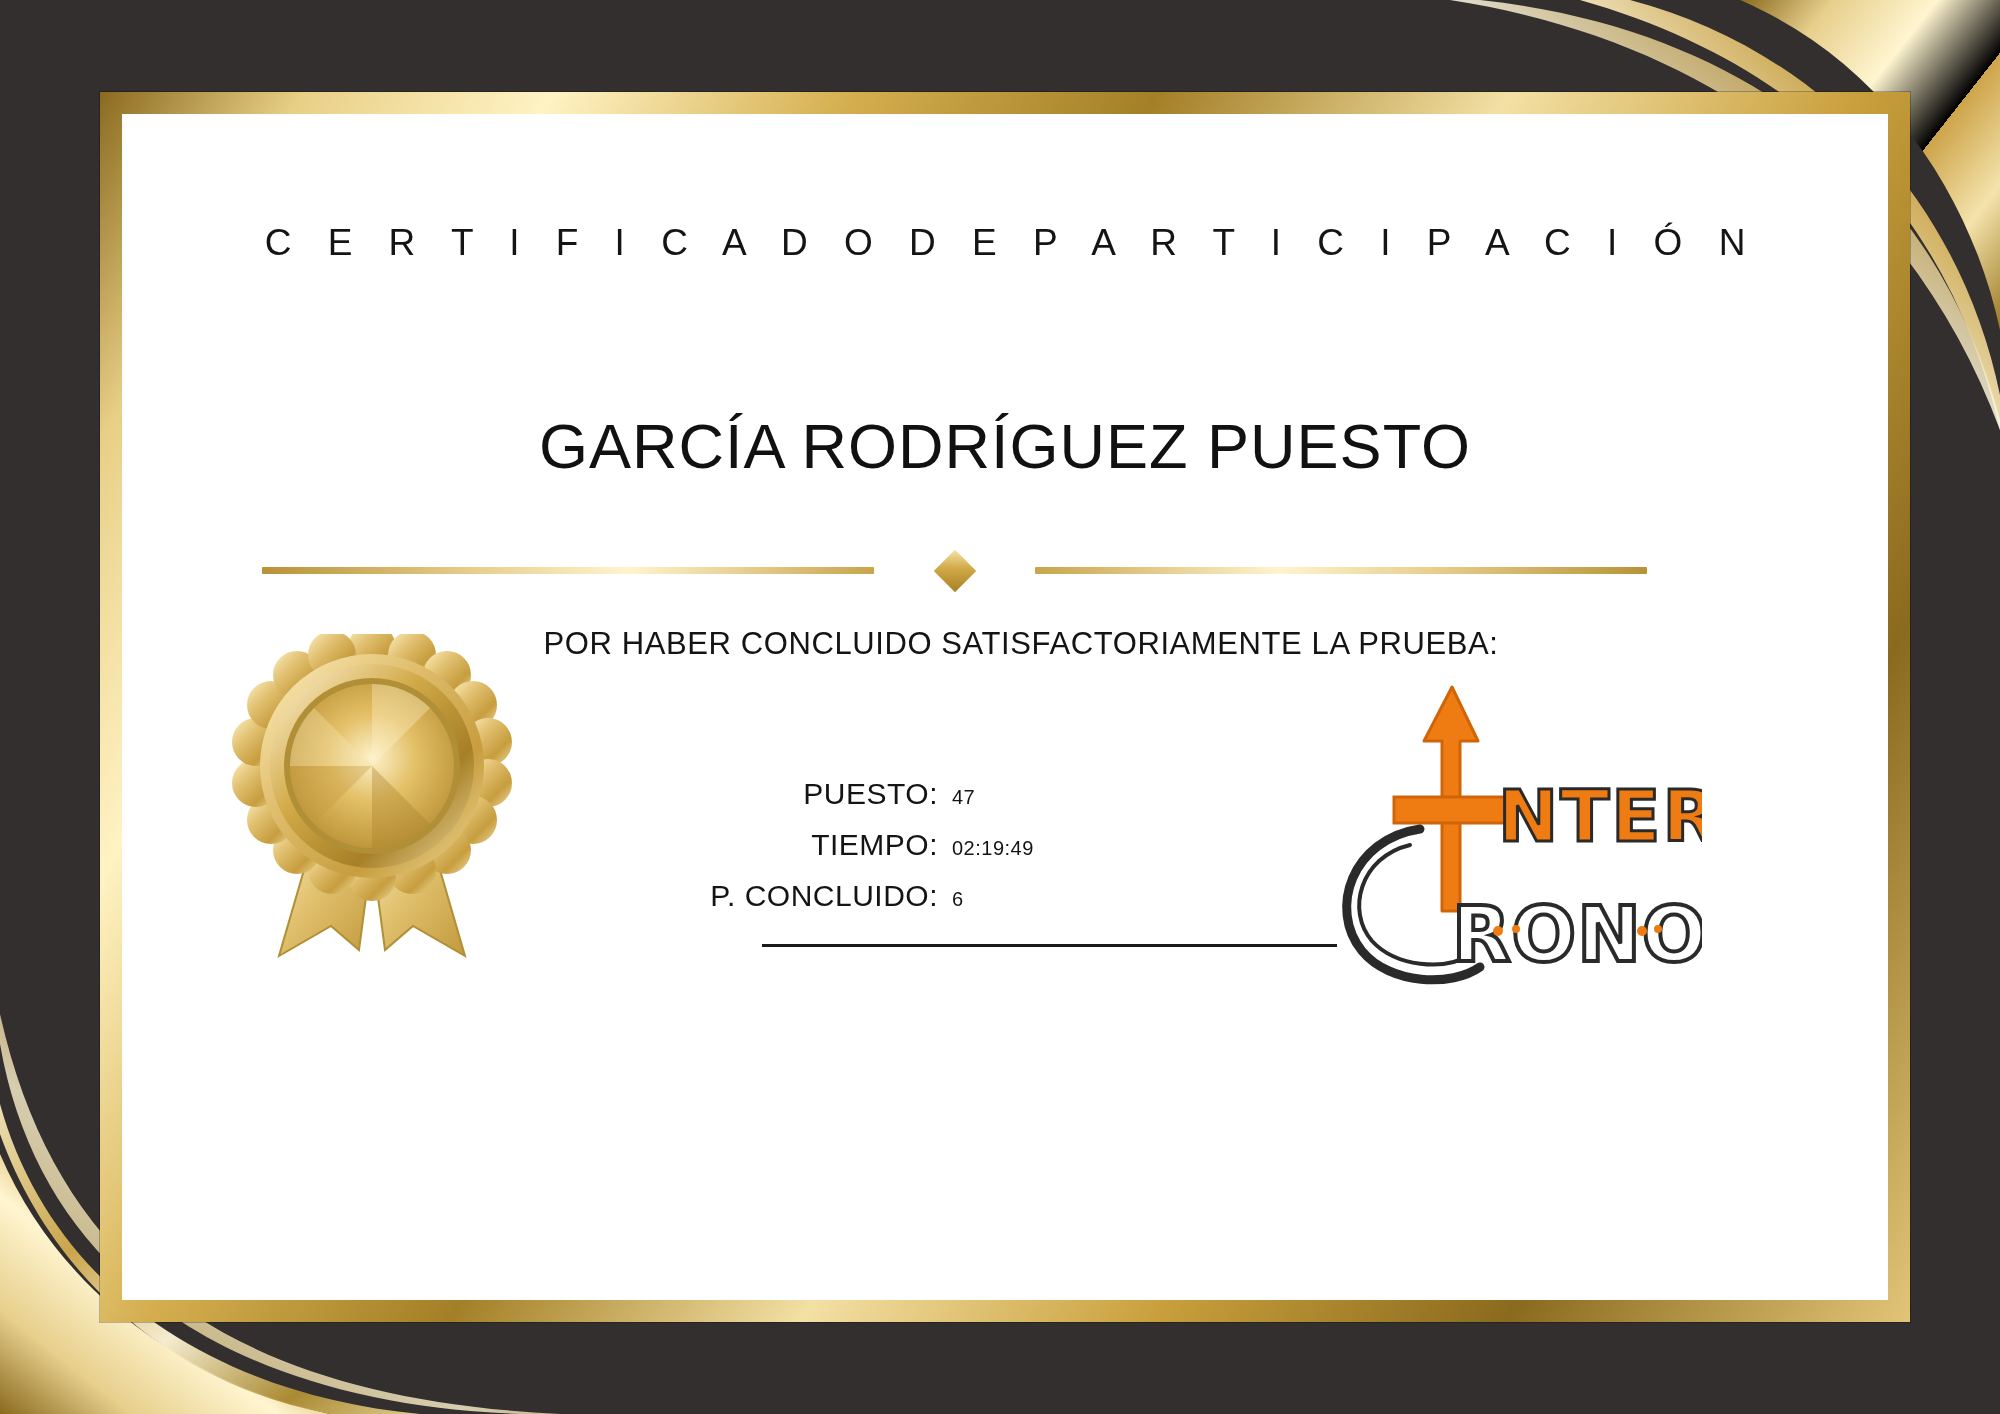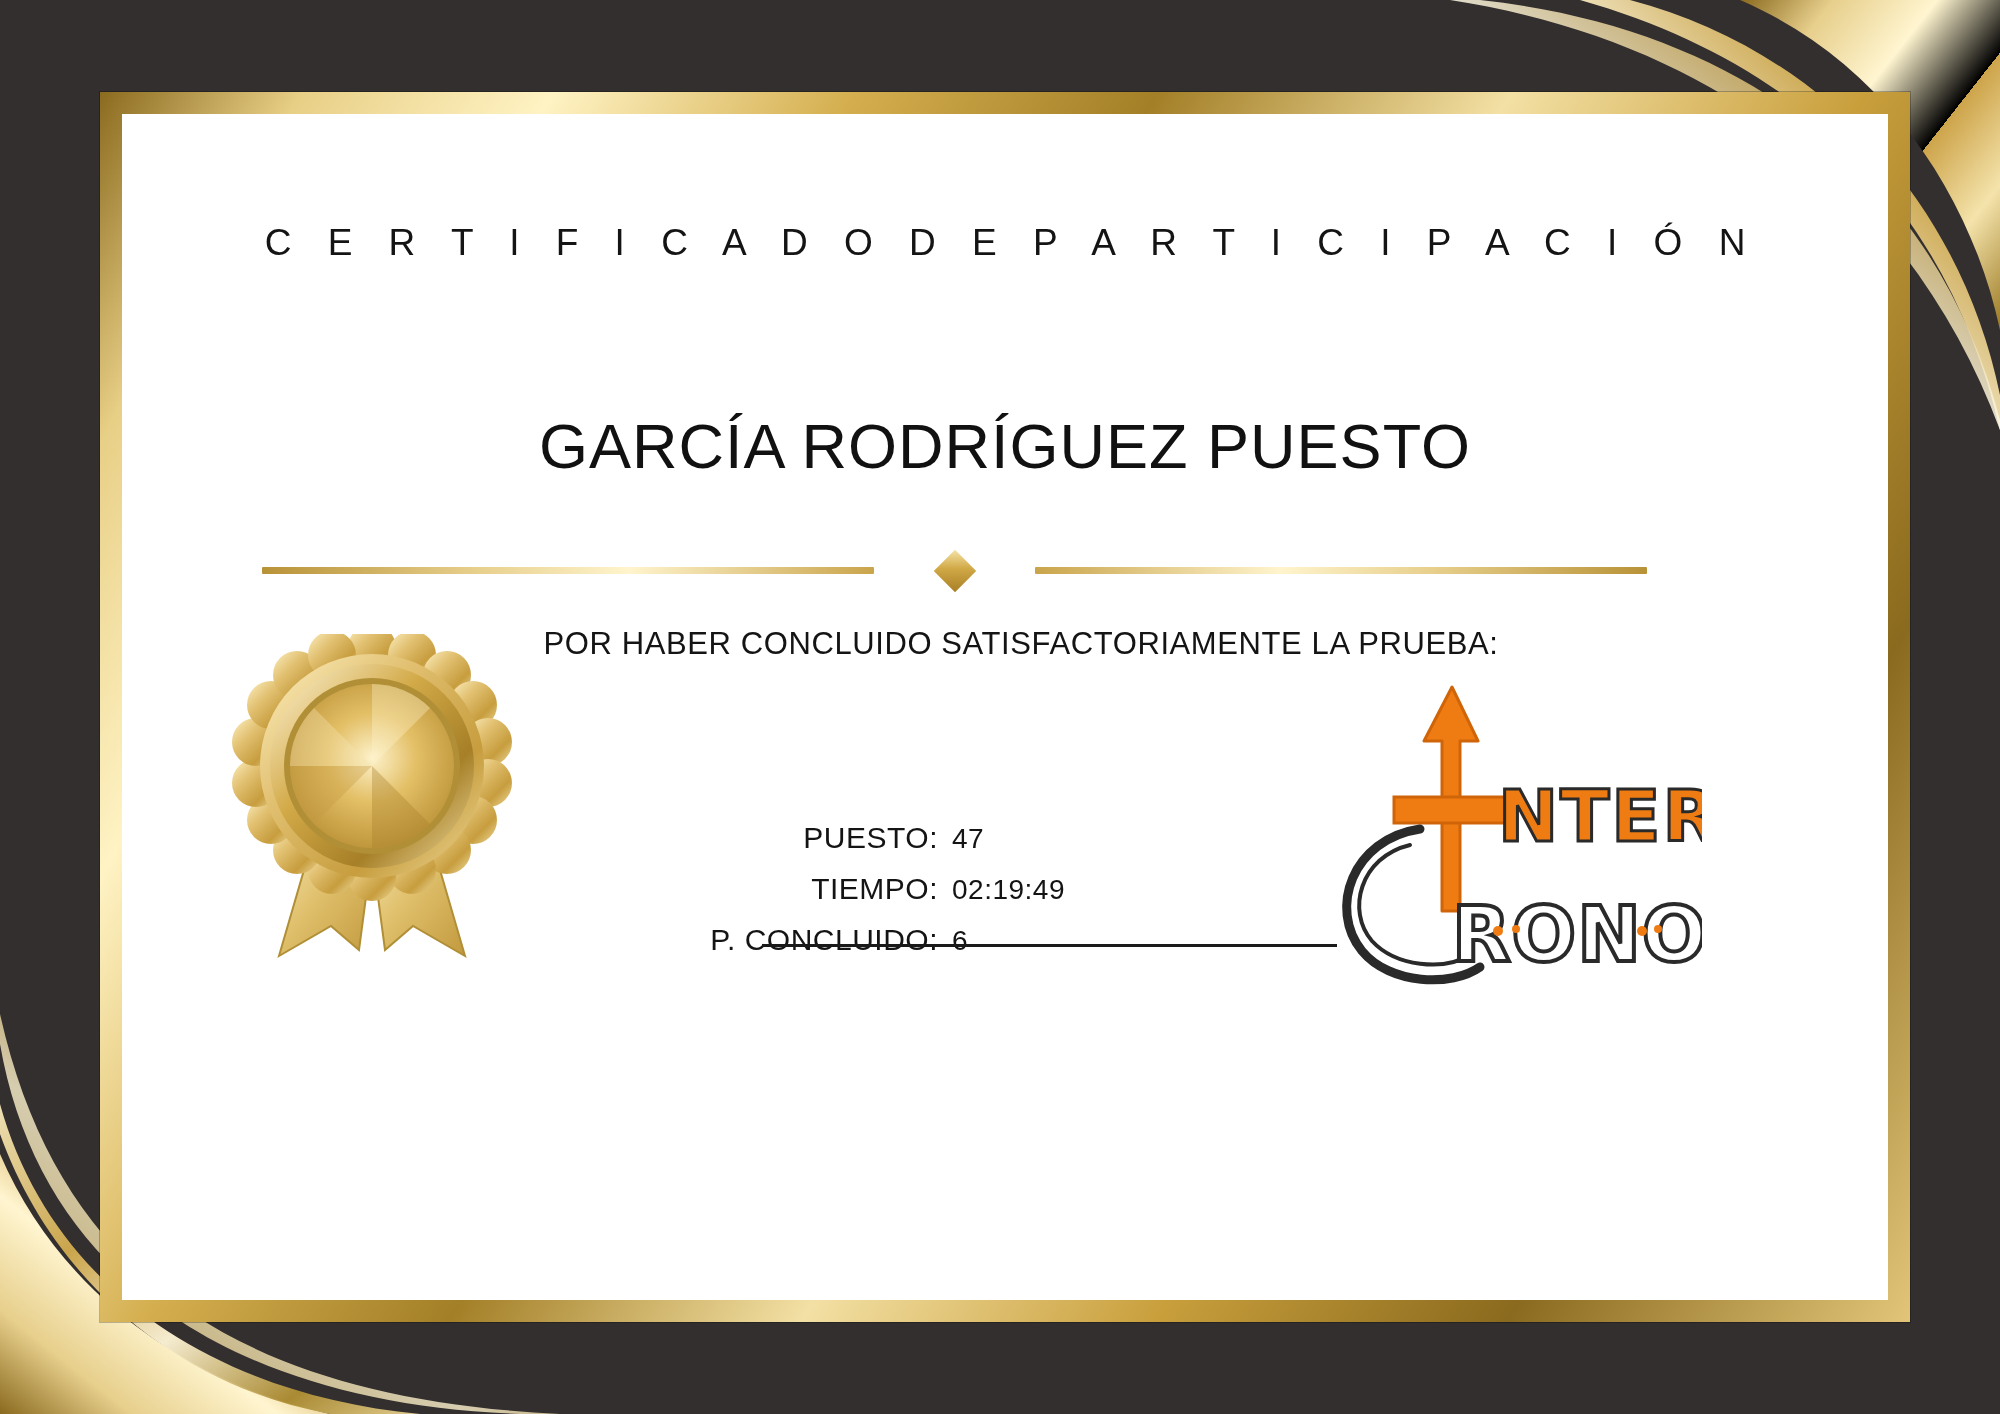--- a/index.html
+++ b/index.html
@@ -143,38 +143,37 @@
     font-weight: 400;
     color: #141414;
   }
 
   
   .results {
     position: absolute;
     top: 663px;
     left: 500px;
     width: 600px;
-    margin-top: 44px;
   }
   .result-row {
     display: flex;
     align-items: baseline;
     height: 51px;
   }
   .result-label {
     width: 330px;
     text-align: right;
     font-size: 30px;
     letter-spacing: 0.5px;
     color: #141414;
     padding-right: 14px;
     box-sizing: border-box;
   }
   .result-value {
-    font-size: 28px;
+    font-size: 20px;
     color: #141414;
     letter-spacing: 0.5px;
   }
   .signature-line {
     position: absolute;
     top: 830px;
     left: 640px;
     width: 575px;
     height: 3px;
     background: #1a1a1a;

